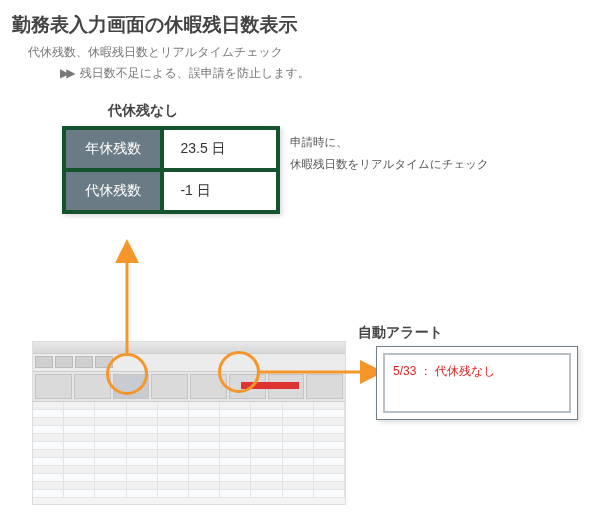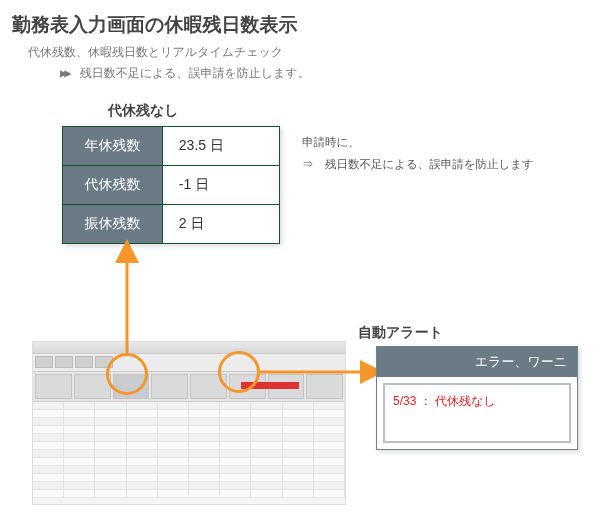--- a/index.html
+++ b/index.html
@@ -19,21 +19,20 @@
   }
   .subtitle {
     font-size: 12px;
     color: #777;
     padding: 2px 0 2px 28px;
   }
   .subtitle2 {
     font-size: 12px;
     color: #777;
     padding: 2px 0 10px 60px;
-    font-family: Liberation Mono, monospace;
   }
   .arrows {
     display: inline-block;
     margin-right: 4px;
     letter-spacing: -3px;
   }
   .section-label {
     font-size: 14px;
     font-weight: bold;
     color: #444;
@@ -46,42 +45,42 @@
     position: absolute;
     top: 126px;
     left: 62px;
     width: 218px;
     border: 1px solid #ccc;
     border-collapse: collapse;
     background: #fff;
     box-shadow: 2px 2px 5px rgba(0,0,0,0.15);
   }
   .balance-table td {
-    border: 1px solid #14532d;
+    border: 4px solid #14532d;
     padding: 10px 12px;
     font-size: 14px;
   }
   .balance-table td.th {
     background: #6b7b86;
     color: #fff;
     width: 46%;
     text-align: center;
   }
   .balance-table td.val {
     background: #fff;
     color: #333;
     text-align: left;
     padding-left: 16px;
   }
 
   
   .desc {
     position: absolute;
     top: 132px;
-    left: 302px;
+    left: 290px;
     font-size: 11.5px;
     color: #555;
     line-height: 1.9;
   }
 
   
   .screenshot {
     position: absolute;
     top: 341px;
     left: 32px;
@@ -187,30 +186,26 @@
 <table class="balance-table">
   <tbody>
       <tr>
     <td class="th">年休残数</td>
     <td class="val">23.5 日</td>
   </tr>
   <tr>
     <td class="th">代休残数</td>
     <td class="val">-1 日</td>
   </tr>
-  <tr>
-    <td class="th">振休残数</td>
-    <td class="val">2 日</td>
-  </tr>
 </tbody>
   </table>
 
 <div class="desc">
   <div>申請時に、</div>
-  <div>⇒　残日数不足による、誤申請を防止します</div>
+  <div>休暇残日数をリアルタイムにチェック</div>
 </div>
 
 <div class="screenshot">
   <div class="ss-titlebar"></div>
   <div class="ss-toolbar">
     <div class="ss-btn"></div>
     <div class="ss-btn"></div>
     <div class="ss-btn"></div>
     <div class="ss-btn"></div>
   </div>
@@ -390,17 +385,16 @@
     <marker id="ah2" markerWidth="8" markerHeight="8" refX="4" refY="4" orient="auto">
       <path d="M0,0 L8,4 L0,8 Z" fill="#f4962a"></path>
     </marker>
   </defs>
   <line x1="2" y1="10" x2="114" y2="10" stroke="#f4962a" stroke-width="3" marker-end="url(#ah2)"></line>
 </svg>
 
 <div class="section-label alert-label">自動アラート</div>
 
 <div class="alert-outer">
-  <div class="alert-header">エラー、ワーニ</div>
   <div class="alert-body">
     <span>5/33 ： 代休残なし</span>
   </div>
 </div>
 
 </body></html>

